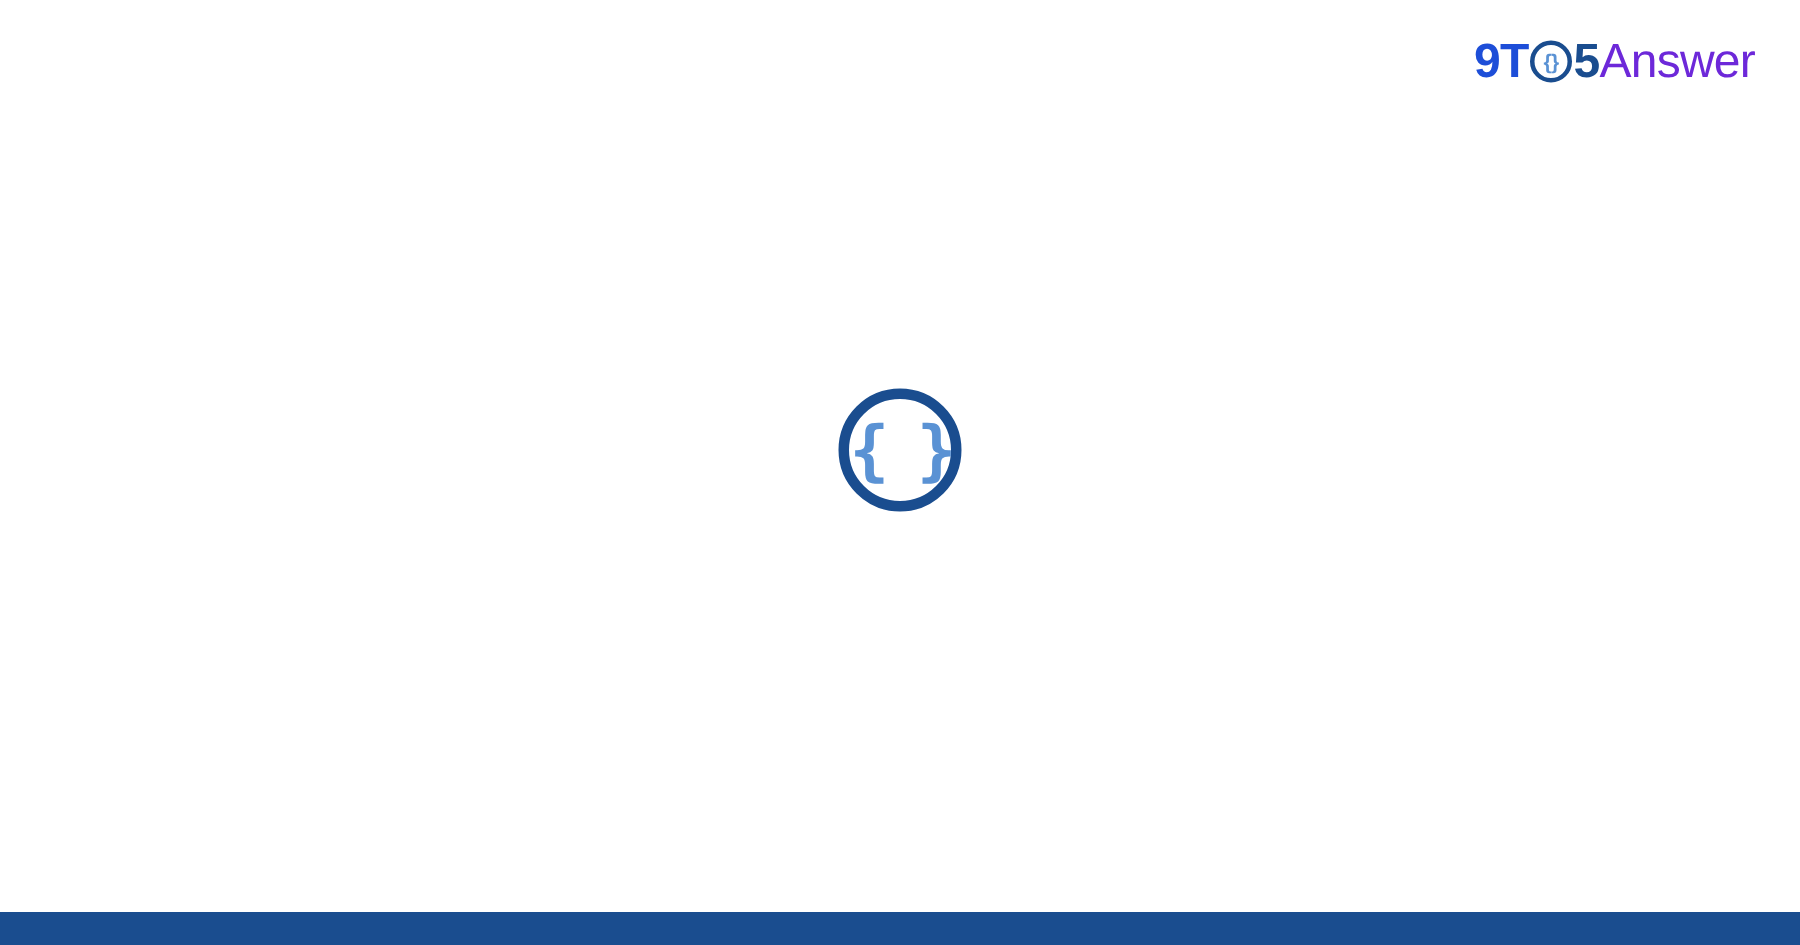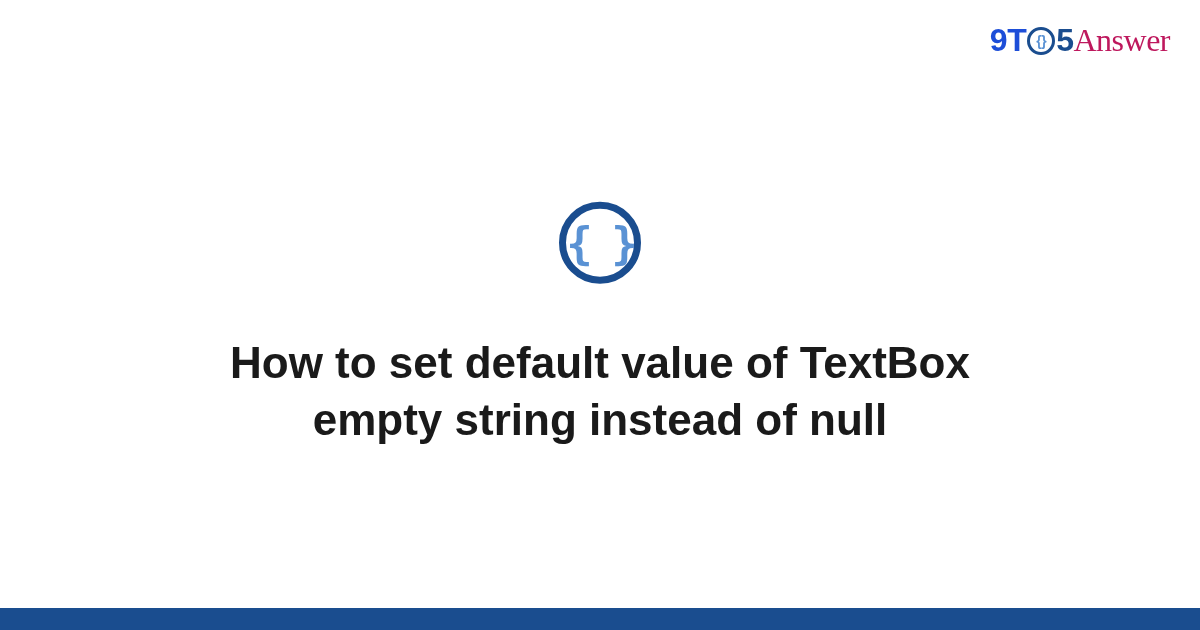--- a/index.html
+++ b/index.html
@@ -39,23 +39,22 @@
       font-weight: 700;
       vertical-align: middle;
       margin: 0 1px;
       position: relative;
       top: -2px;
     }
     .logo-5 {
       color: #1a4d8f;
     }
     .logo-answer {
-      color: #be185d;
+      color: #6d28d9;
       font-weight: 500;
-      font-family: Liberation Serif, serif;
     }
     .content {
       position: absolute;
       top: 50%;
       left: 50%;
       transform: translate(-50%, -50%);
       width: 100%;
       display: flex;
       flex-direction: column;
       align-items: center;
@@ -100,16 +99,15 @@
 <body>
 
 <div class="logo">
   <span class="logo-9t">9T</span><span class="logo-o">{}</span><span class="logo-5">5</span><span class="logo-answer">Answer</span>
 </div>
 
 <div class="content">
   <div class="icon-circle">
     <span class="icon-braces">{ }</span>
   </div>
-  <h1 class="title">How to set default value of TextBox empty string instead of null</h1>
 </div>
 
 <div class="footer-bar"></div>
 
 </body></html>

